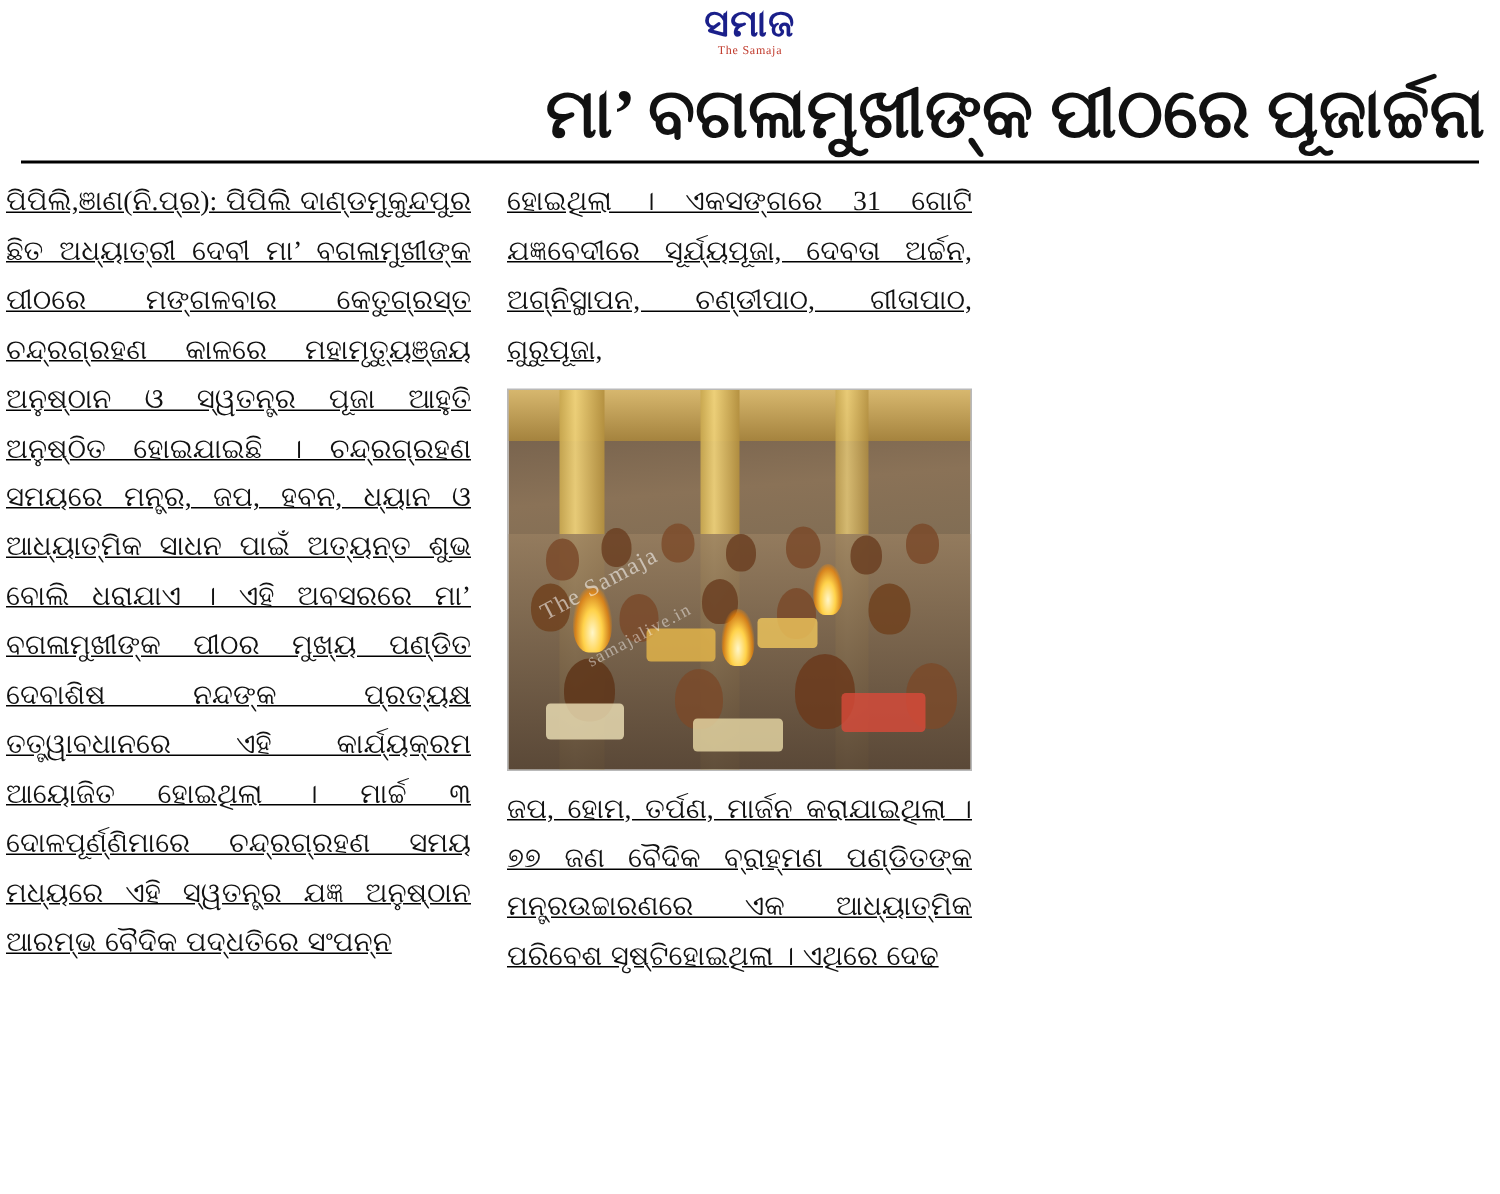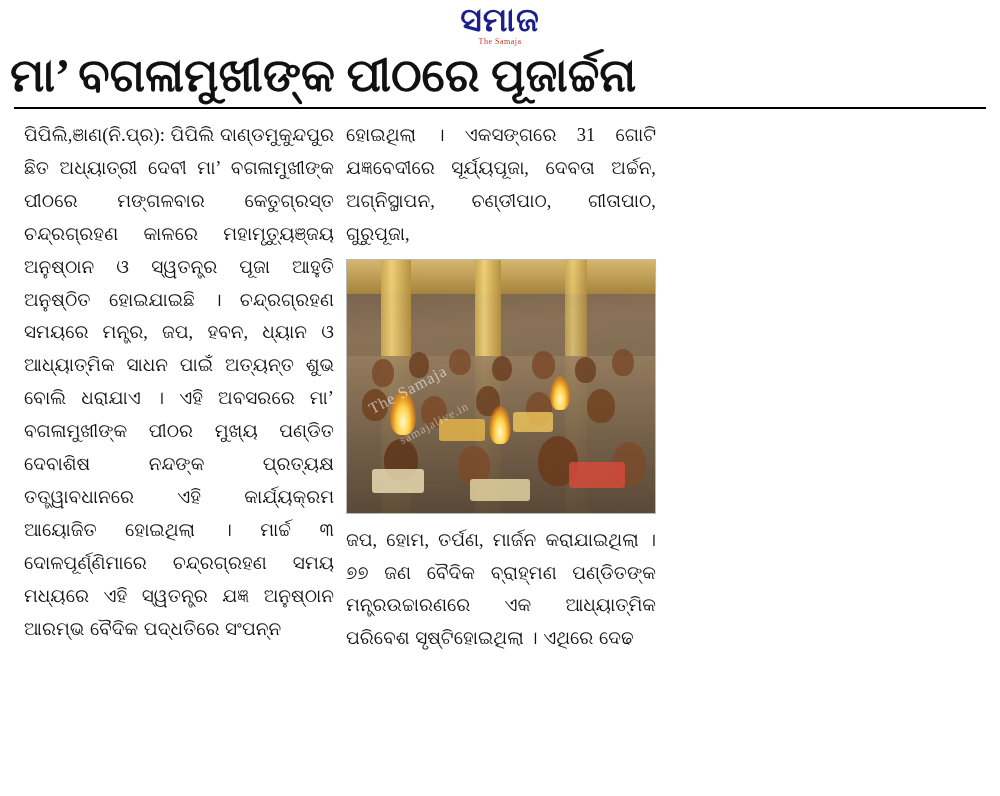--- a/index.html
+++ b/index.html
@@ -25,52 +25,53 @@
     height: 44px;
     box-sizing: border-box;
   }
   .masthead-logo {
     display: inline-block;
     text-align: center;
     line-height: 1;
   }
   .masthead-title {
     font-family: "Liberation Serif", serif;
-    font-size: 33px;
+    font-size: 25px;
     font-weight: bold;
     color: #1a1f8a;
     letter-spacing: 1px;
   }
   .masthead-sub {
     font-family: "Liberation Serif", serif;
     font-size: 8px;
     color: #c0392b;
     letter-spacing: 0.5px;
     margin-top: 1px;
   }
   .headline {
-    text-align: left;
+    text-align: right;
     font-family: "Liberation Serif", serif;
     font-size: 46px;
     font-weight: bold;
     color: #111111;
     letter-spacing: 0px;
     line-height: 1.15;
     margin: 6px 10px 2px 10px;
   }
   .rule {
     height: 2px;
     background: #000000;
     margin: 4px 14px 10px 14px;
   }
   .columns {
     display: flex;
-    gap: 12px;
-    padding: 0 24px;
-    box-sizing: border-box;
+    gap: 24px;
+    padding: 0 4px;
+    box-sizing: border-box;
+    text-decoration: underline;
   }
   .col {
     width: 310px;
     flex: 0 0 310px;
     position: relative;
   }
   .para {
     font-family: "Liberation Serif", serif;
     font-size: 18.5px;
     line-height: 1.78;

